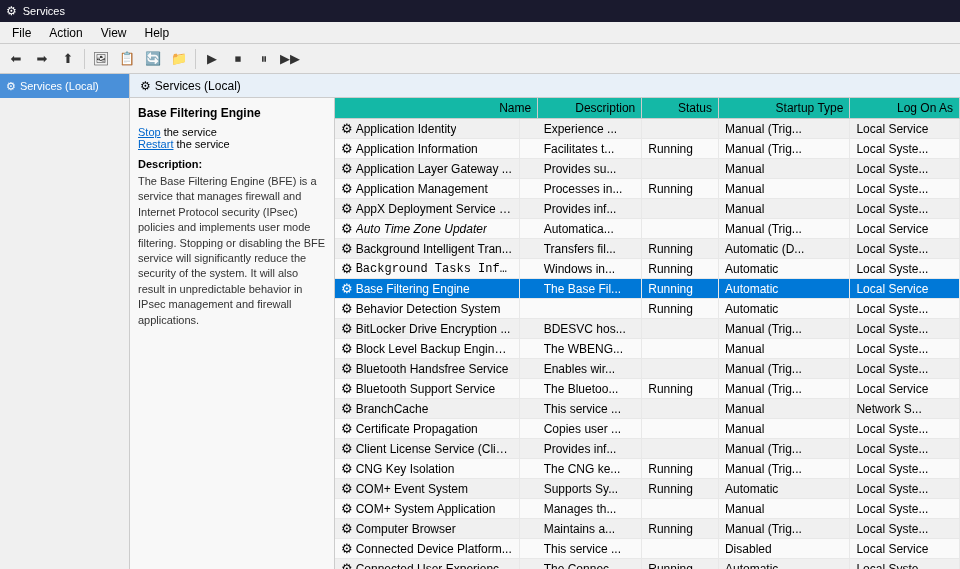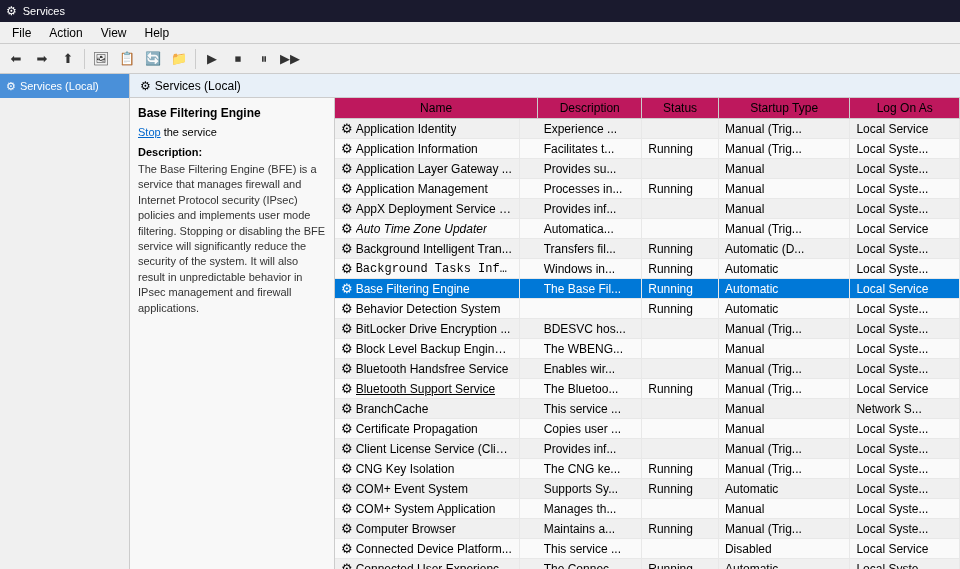--- a/index.html
+++ b/index.html
@@ -123,25 +123,25 @@
       flex: 1;
       overflow-y: scroll;
       overflow-x: hidden;
     }
     table {
       width: 100%;
       border-collapse: collapse;
       font-size: 12px;
     }
     thead th {
-      background: #be185d;
+      background: #14b8a6;
       border-bottom: 1px solid #ccc;
       border-right: 1px solid #ccc;
       padding: 3px 6px;
-      text-align: center;
+      text-align: right;
       font-weight: normal;
       position: sticky;
       top: 0;
       cursor: pointer;
       white-space: nowrap;
     }
     tbody tr {
       border-bottom: 1px solid #e8e8e8;
     }
     tbody tr:nth-child(even) { background: #fafafa; }
@@ -208,20 +208,23 @@
       <span>Services (Local)</span>
     </div>
 
     <div class="split-pane">
 
       <div class="desc-panel">
         <h3>Base Filtering Engine</h3>
         <div>
           <a>Stop</a><span> the service</span>
         </div>
+        <div>
+          <a>Restart</a><span> the service</span>
+        </div>
         <div class="desc-label">Description:</div>
         <p>The Base Filtering Engine (BFE) is a service that manages firewall and Internet Protocol security (IPsec) policies and implements user mode filtering. Stopping or disabling the BFE service will significantly reduce the security of the system. It will also result in unpredictable behavior in IPsec management and firewall applications.</p>
       </div>
 
       <div class="table-container">
         <table>
           <thead>
             <tr>
               <th class="col-name">Name</th>
               <th class="col-desc">Description</th>
@@ -357,21 +360,21 @@
                   <span style="overflow: hidden; text-overflow: ellipsis; white-space: nowrap;">Bluetooth Handsfree Service</span>
                 </td>
                 <td class="col-desc">Enables wir...</td>
                 <td class="col-status"></td>
                 <td class="col-startup">Manual (Trig...</td>
                 <td class="col-logon">Local Syste...</td>
               </tr>
               <tr>
                 <td class="col-name" style="display: flex; align-items: center; gap: 3px; overflow: hidden; max-width: 185px;">
                   <span style="font-size: 13px; flex-shrink: 0;">⚙</span>
-                  <span style="overflow: hidden; text-overflow: ellipsis; white-space: nowrap; text-decoration: underline;">Bluetooth Support Service</span>
+                  <span style="overflow: hidden; text-overflow: ellipsis; white-space: nowrap;">Bluetooth Support Service</span>
                 </td>
                 <td class="col-desc">The Bluetoo...</td>
                 <td class="col-status">Running</td>
                 <td class="col-startup">Manual (Trig...</td>
                 <td class="col-logon">Local Service</td>
               </tr>
               <tr>
                 <td class="col-name" style="display: flex; align-items: center; gap: 3px; overflow: hidden; max-width: 185px;">
                   <span style="font-size: 13px; flex-shrink: 0;">⚙</span>
                   <span style="overflow: hidden; text-overflow: ellipsis; white-space: nowrap;">BranchCache</span>

